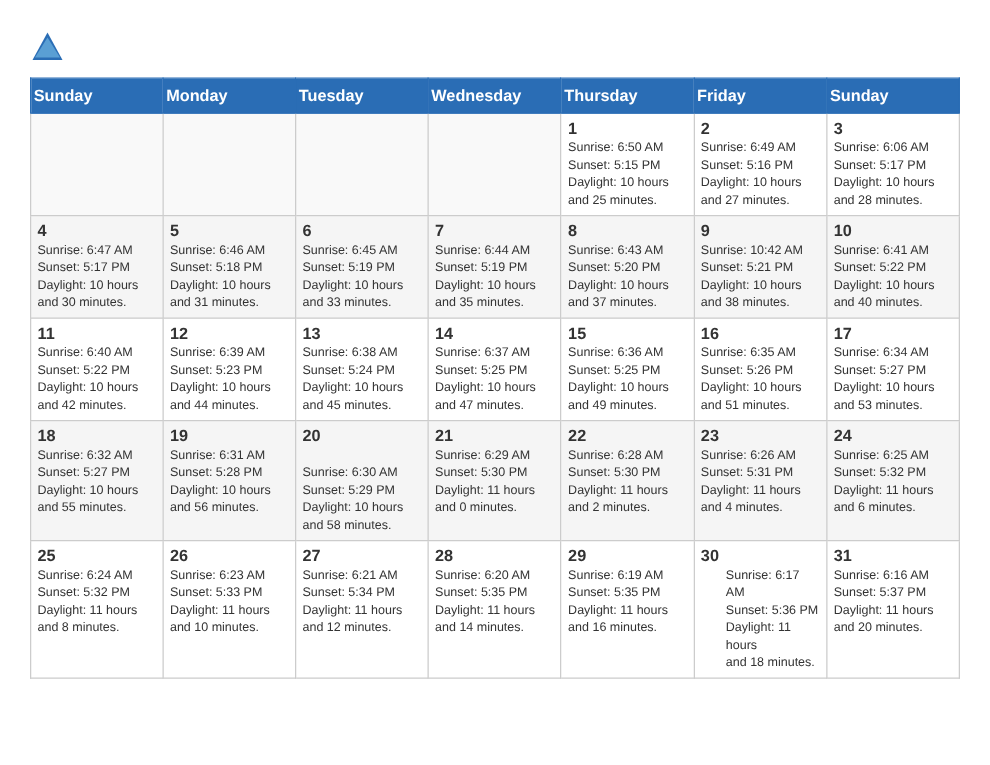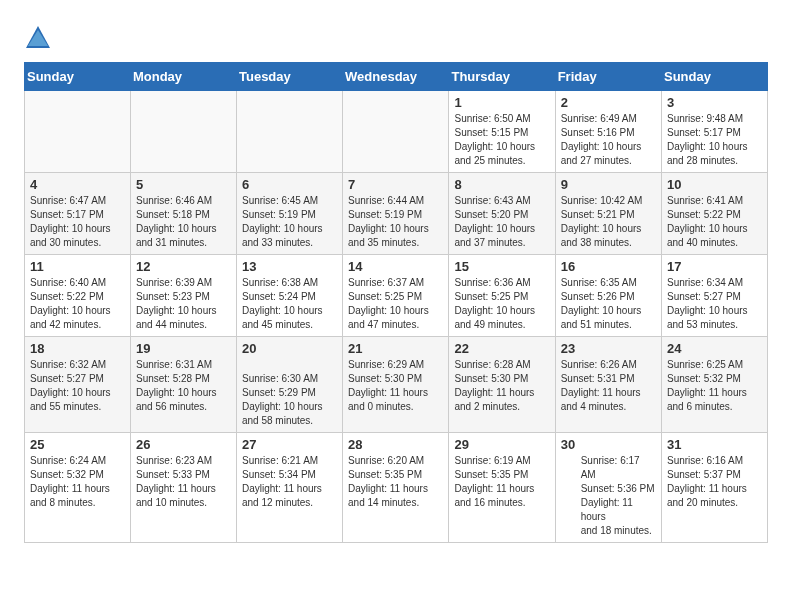--- a/index.html
+++ b/index.html
@@ -148,21 +148,21 @@
         </td>
         <td>
           <span class="day-num">2</span>
           <div class="day-info" style="white-space: pre-line;">Sunrise: 6:49 AM
 Sunset: 5:16 PM
 Daylight: 10 hours
 and 27 minutes.</div>
         </td>
         <td>
           <span class="day-num">3</span>
-          <div class="day-info" style="white-space: pre-line;">Sunrise: 9:48 AM
+          <div class="day-info" style="white-space: pre-line;">Sunrise: 6:06 AM
 Sunset: 5:17 PM
 Daylight: 10 hours
 and 28 minutes.</div>
         </td>
       </tr>
       <tr>
         <td>
           <span class="day-num">4</span>
           <div class="day-info" style="white-space: pre-line;">Sunrise: 6:47 AM
 Sunset: 5:17 PM

